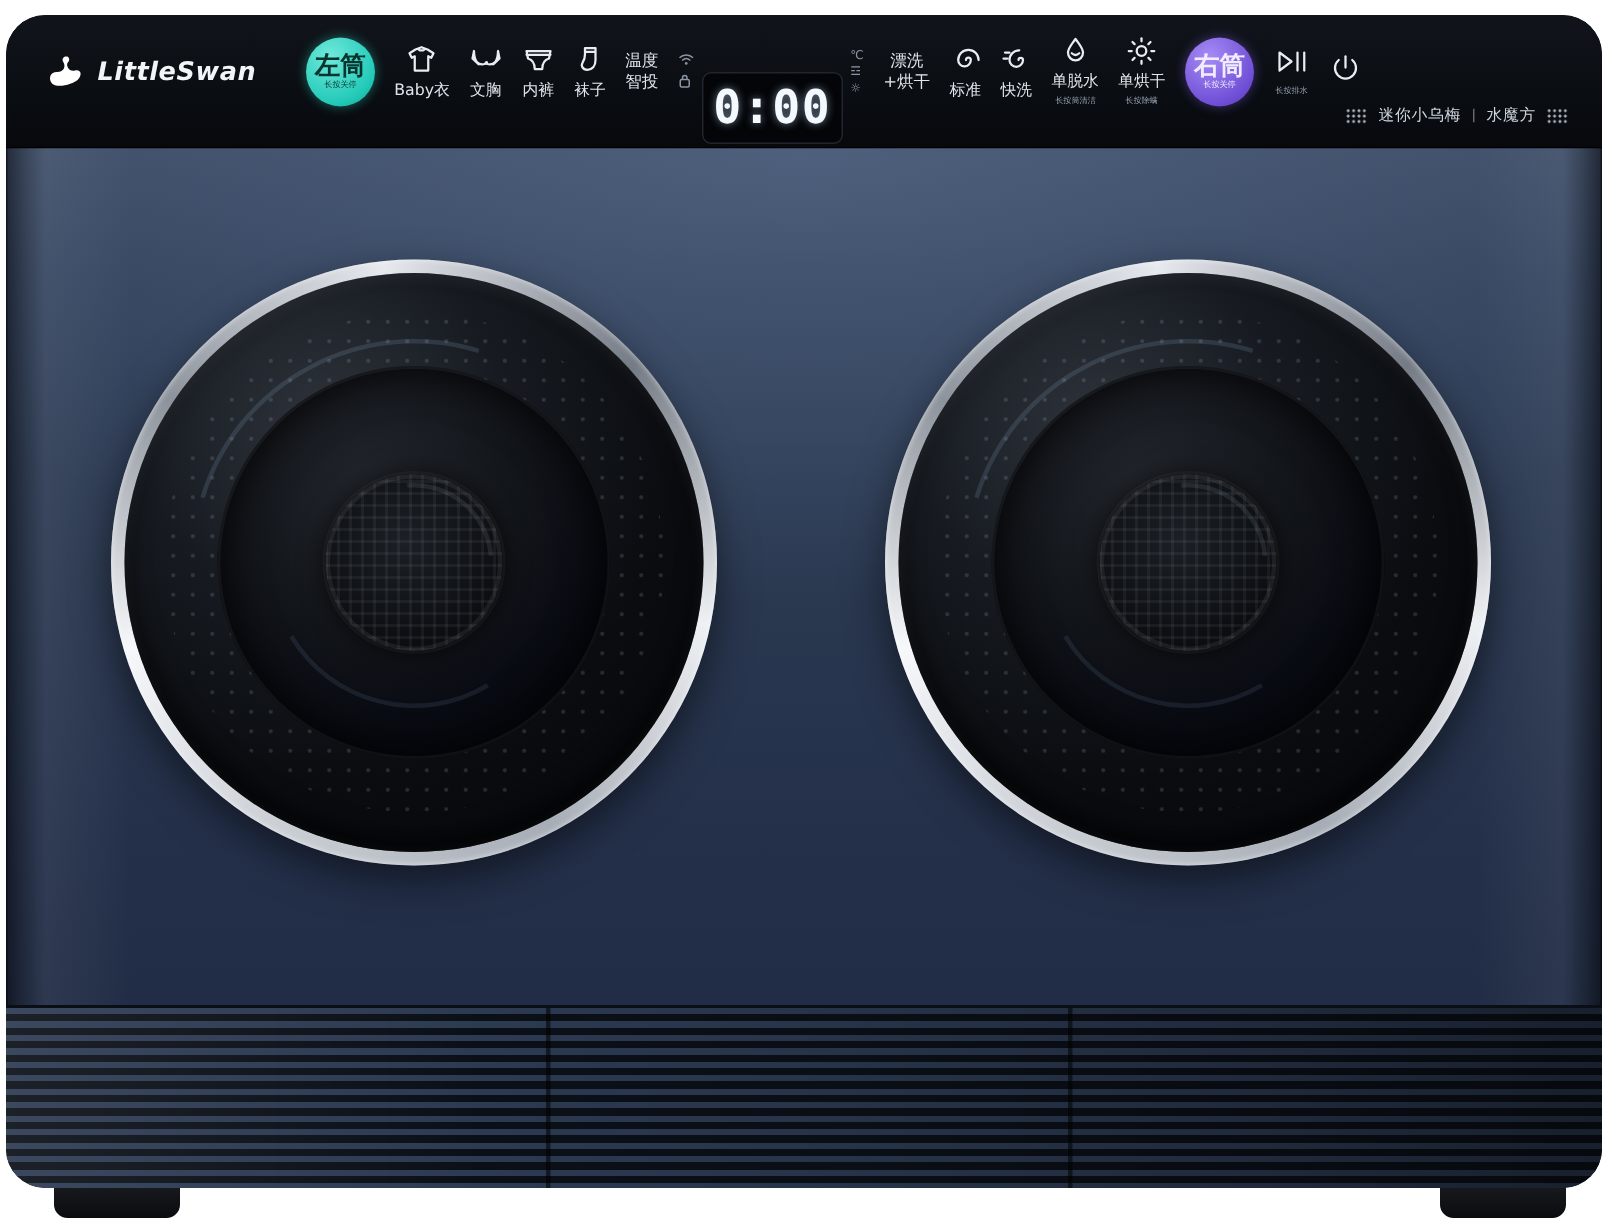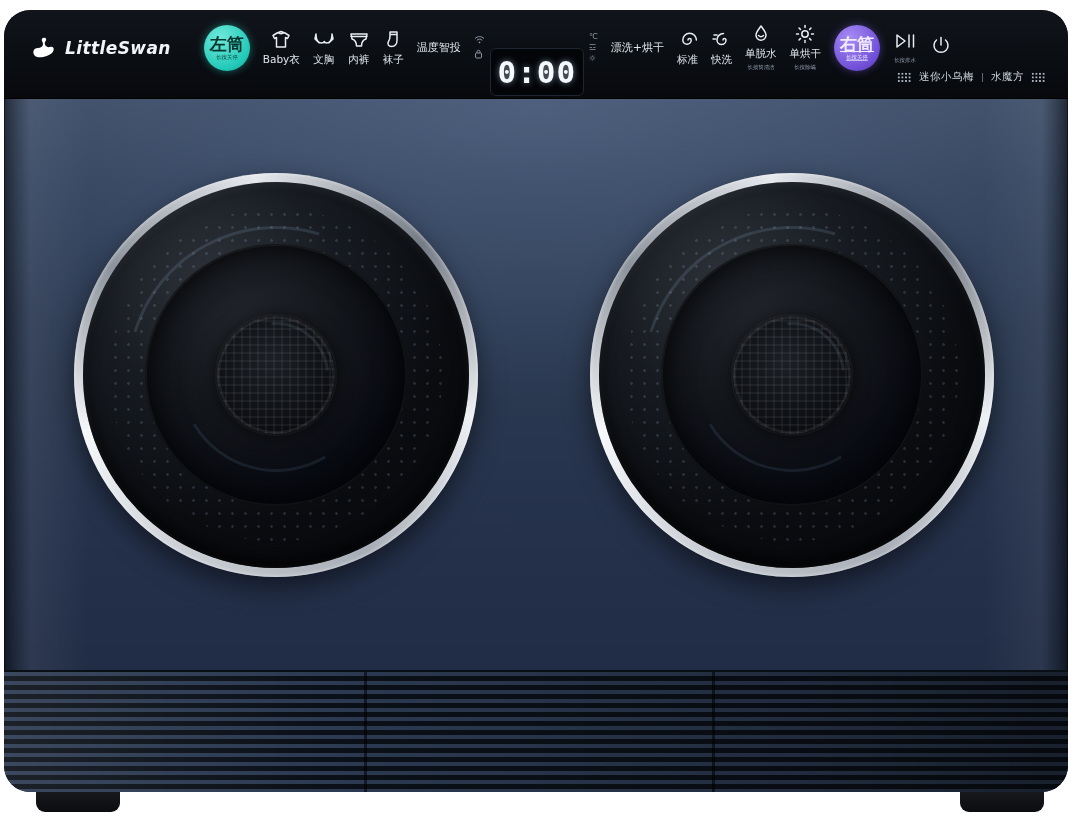--- a/index.html
+++ b/index.html
@@ -33,28 +33,28 @@
     border-radius:26px 26px 0 0;border-bottom:1px solid #000;}
   .panel-row{position:absolute;left:0;right:0;top:12px;height:52px;display:flex;align-items:center;gap:13px;padding:0 24px;}
   .logo{display:flex;align-items:center;gap:7px;margin-right:20px;flex:0 0 auto;}
   .logo-badge{width:30px;height:26px;display:flex;align-items:center;justify-content:center;}
   .brand-name{color:#f2f5f8;font-size:17px;font-weight:bold;font-style:italic;letter-spacing:.4px;}
 
   .drum-btn{width:46px;height:46px;border-radius:50%;flex:0 0 auto;display:flex;flex-direction:column;align-items:center;justify-content:center;line-height:1.15;cursor:pointer;}
   .drum-btn .lbl{font-size:17px;font-weight:bold;}
   .drum-btn .sub{font-size:6px;transform:scale(.9);white-space:nowrap;}
   .drum-btn.teal{background:radial-gradient(circle at 35% 28%,#6fe9da,#22c9b8 70%,#139c8f);color:#06352f;box-shadow:0 0 8px rgba(47,214,198,.45);}
-  .drum-btn.purple{background:radial-gradient(circle at 35% 28%,#a68bf5,#6f4fd6 70%,#5436ad);color:#f1ecff;box-shadow:0 0 8px rgba(128,96,230,.45);text-decoration:underline;}
+  .drum-btn.purple{background:radial-gradient(circle at 35% 28%,#a68bf5,#6f4fd6 70%,#5436ad);color:#f1ecff;box-shadow:0 0 8px rgba(128,96,230,.45);}
 
   .prog{display:flex;flex-direction:column;align-items:center;gap:3px;color:#dfe5ec;flex:0 0 auto;cursor:pointer;}
   .prog .cap{font-size:10.5px;white-space:nowrap;text-align:right;}
   .prog .tiny{font-size:6px;color:#93a0b0;transform:scale(.9);white-space:nowrap;margin-top:-1px;}
   .prog svg{display:block;}
 
-  .two-line{display:flex;flex-direction:row;align-items:center;justify-content:center;color:#dfe5ec;font-size:11px;line-height:1.3;flex:0 0 auto;cursor:pointer;text-align:center;}
+  .two-line{display:flex;flex-direction:column;align-items:center;justify-content:center;color:#dfe5ec;font-size:11px;line-height:1.3;flex:0 0 auto;cursor:pointer;text-align:center;}
 
   .display-wrap{display:flex;align-items:center;gap:5px;flex:0 0 auto;}
   .disp-side{display:flex;flex-direction:column;justify-content:center;gap:3px;color:#8b95a3;}
   .disp-side .g{font-size:8px;line-height:1;}
   .display{width:92px;height:46px;background:#030508;border:1px solid #20262f;border-radius:6px;display:flex;align-items:center;justify-content:center;margin-top:48px;}
   .digits{font-family:"DejaVu Sans Mono","Liberation Mono",monospace;font-size:31px;font-weight:bold;color:#f4f8ff;letter-spacing:1px;text-shadow:0 0 6px rgba(200,225,255,.55);}
 
   .icon-btn{display:flex;flex-direction:column;align-items:center;gap:2px;color:#dfe5ec;flex:0 0 auto;cursor:pointer;}
   .icon-btn .tiny{font-size:6px;color:#93a0b0;transform:scale(.9);white-space:nowrap;}
 

